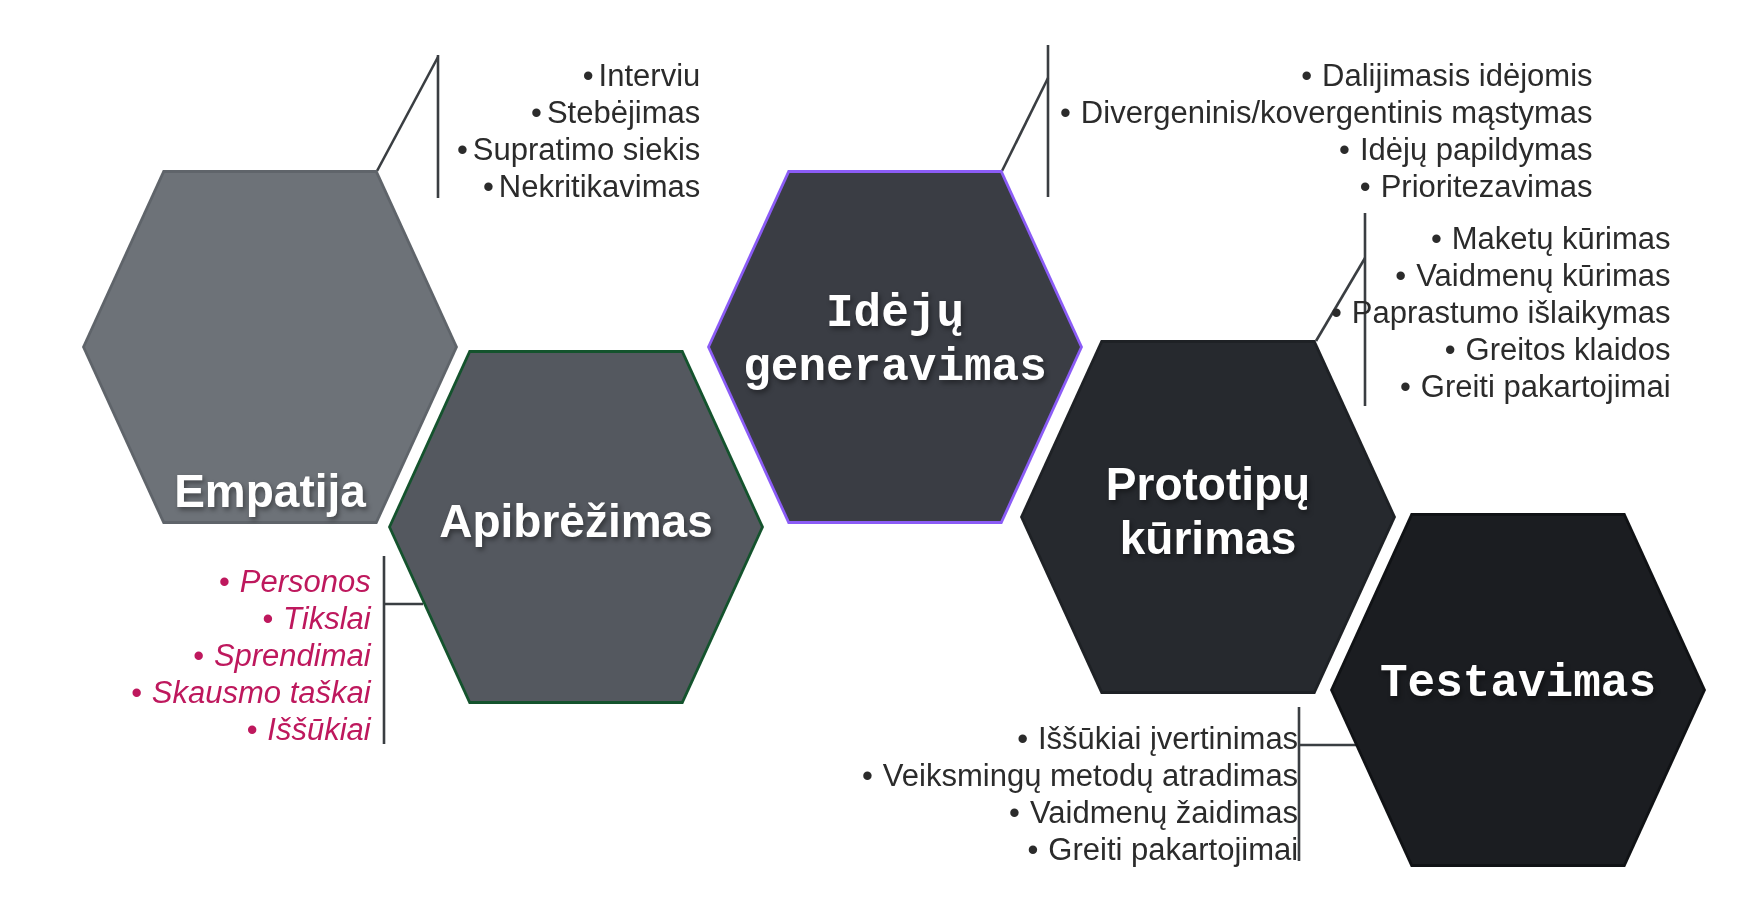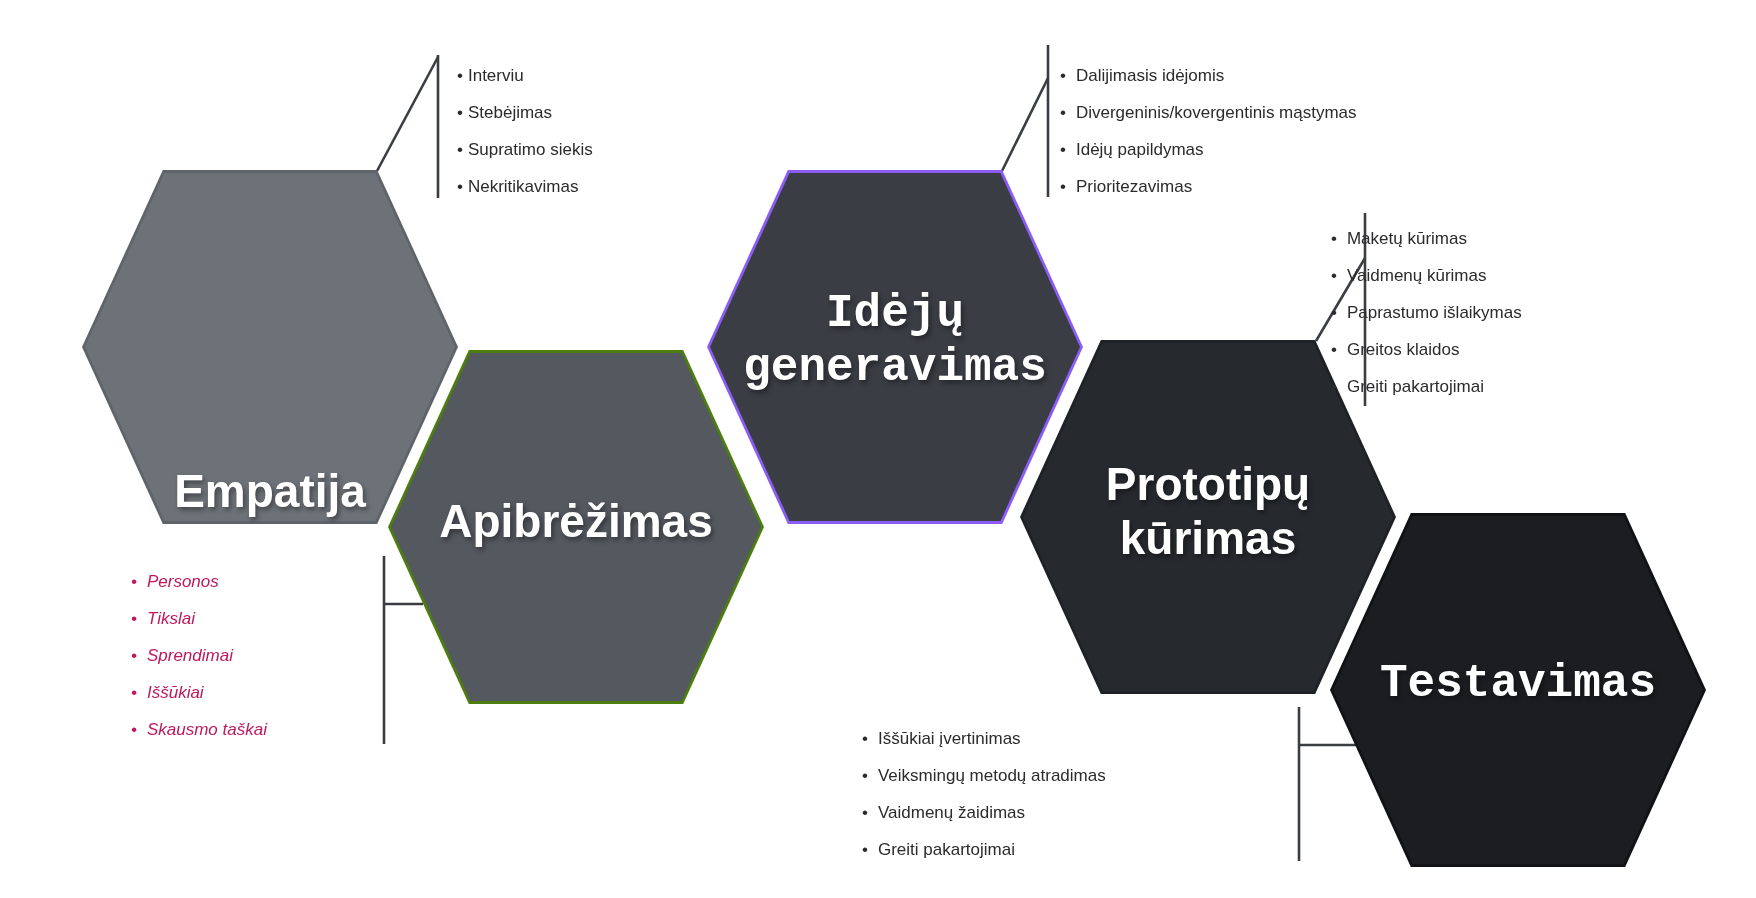--- a/index.html
+++ b/index.html
@@ -35,21 +35,21 @@
     transform:translateY(-6px);
     text-shadow:2px 3px 5px rgba(0,0,0,0.40);
   }
   .hex1 { left:82px;  top:170px; }
   .hex2 { left:388px; top:350px; }
   .hex3 { left:707px; top:170px; }
   .hex4 { left:1020px; top:340px; }
   .hex5 { left:1330px; top:513px;font-family:Liberation Mono, monospace; }
 
   ul.callout { position:absolute; margin:0; padding:0; list-style:none;
-    font-size:17px; line-height:37px; white-space:nowrap; }
+    font-size:31px; line-height:37px; white-space:nowrap;text-align:right; }
   ul.callout li::before { content:"•"; margin-right:10px; }
   ul.tight li::before { margin-right:5px; }
   .list1 { left:457px;  top:57px;  }
   .list2 { left:131px;  top:563px; }
   .list3 { left:1060px; top:57px;  }
   .list4 { left:1331px; top:220px; line-height:35px; }
   .list5 { left:862px;  top:720px; line-height:34px; }
 </style>
 </head>
 <body>
@@ -67,21 +67,21 @@
     <line x1="1316" y1="341" x2="1365" y2="258" style="stroke: rgb(58, 62, 66);"></line>
     <line x1="1299" y1="707" x2="1299" y2="861" style="stroke: rgb(58, 62, 66);"></line>
     <line x1="1299" y1="745" x2="1356" y2="745" style="stroke: rgb(58, 62, 66);"></line>
   </svg>
 
   <div class="hex hex1" style="background: rgb(95, 100, 106); align-items: flex-end;">
     <div class="hex-fill" style="background: rgb(109, 114, 120);"></div>
     <div class="hex-label">Empatija</div>
   </div>
 
-  <div class="hex hex2" style="background: #4d7c0f;">
+  <div class="hex hex2" style="background: #14532d;">
     <div class="hex-fill" style="background: rgb(84, 88, 95);"></div>
     <div class="hex-label">Apibrėžimas</div>
   </div>
 
   <div class="hex hex3" style="background: #8b5cf6; font-family: Liberation Mono, monospace;">
     <div class="hex-fill" style="background: rgb(58, 61, 68);"></div>
     <div class="hex-label">Idėjų generavimas</div>
   </div>
 
   <div class="hex hex4" style="background: rgb(30, 33, 37);">
@@ -98,22 +98,22 @@
     <li>Interviu</li>
     <li>Stebėjimas</li>
     <li>Supratimo siekis</li>
     <li>Nekritikavimas</li>
   </ul>
 
   <ul class="callout list2" style="color: #be185d; font-style: italic;">
     <li>Personos</li>
     <li>Tikslai</li>
     <li>Sprendimai</li>
+    <li>Skausmo taškai</li>
     <li>Iššūkiai</li>
-    <li>Skausmo taškai</li>
   </ul>
 
   <ul class="callout list3" style="color: rgb(43, 43, 43);">
     <li>Dalijimasis idėjomis</li>
     <li>Divergeninis/kovergentinis mąstymas</li>
     <li>Idėjų papildymas</li>
     <li>Prioritezavimas</li>
   </ul>
 
   <ul class="callout list4" style="color: rgb(43, 43, 43);">

